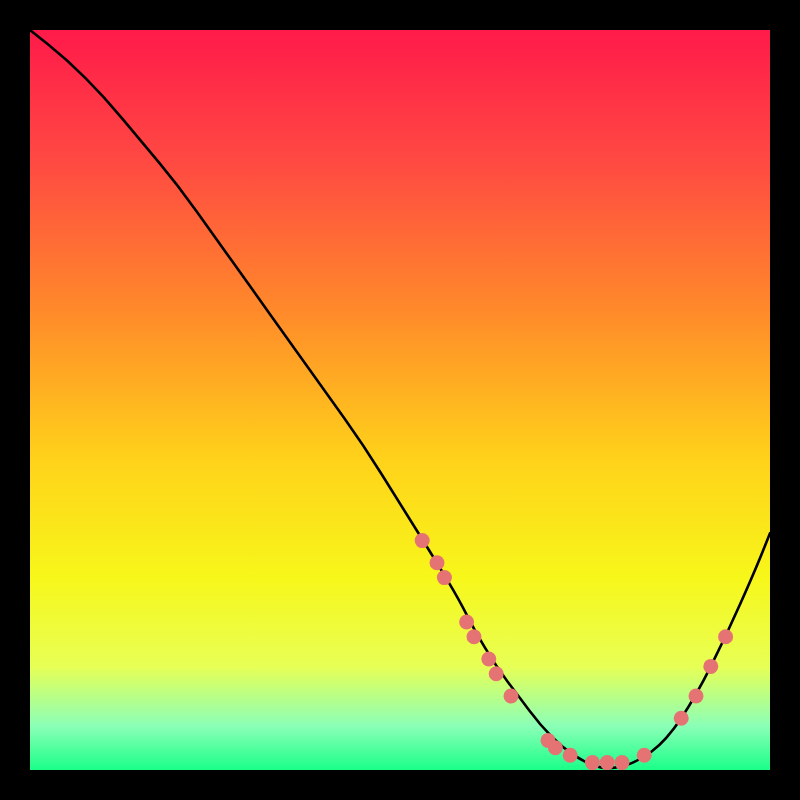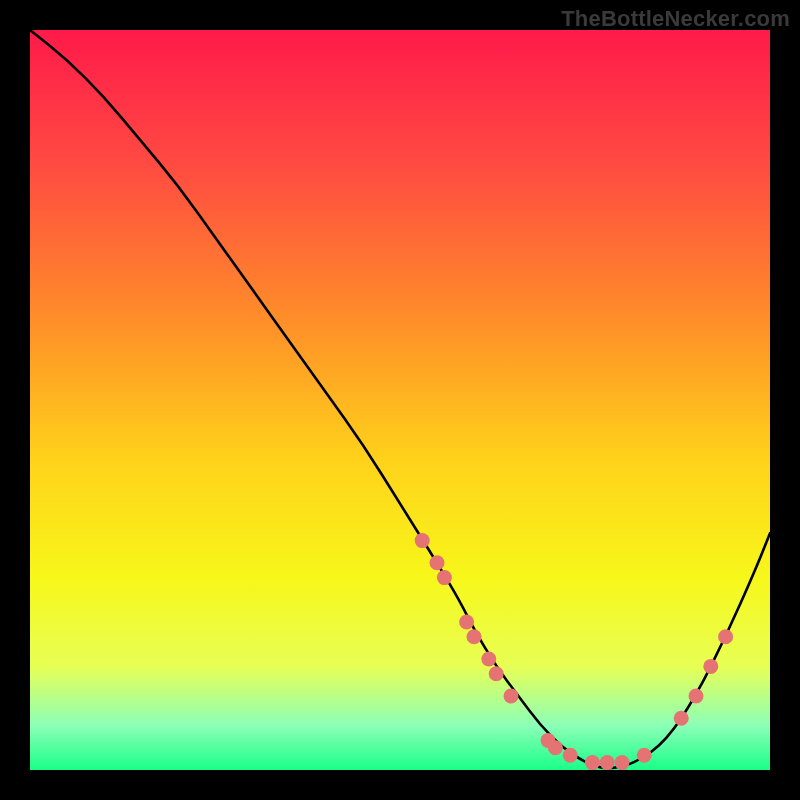--- a/index.html
+++ b/index.html
@@ -40,21 +40,20 @@
     left: 0;
     top: 0;
     width: 740px;
     height: 740px;
   }
 </style>
 </head>
 <body>
 
 <div class="outer">
-  <div class="watermark">TheBottleNecker.com</div>
 
   <div class="plot-area" id="plot-area" style="background: linear-gradient(rgb(255, 26, 74) 0%, rgb(255, 74, 66) 18%, rgb(255, 138, 42) 38%, rgb(255, 210, 26) 58%, rgb(247, 247, 26) 74%, rgb(231, 255, 85) 86%, rgb(140, 255, 183) 94%, rgb(26, 255, 136) 100%);">
     <svg class="svg-layer" id="svg-layer" viewBox="0 0 740 740" preserveAspectRatio="none">
 
     <path d="M 0 0 Q 0 0 18.5 14.800000000000011 Q 37 29.600000000000023 55.5 48.10000000000002 Q 74 66.60000000000002 92.5 88.80000000000001 Q 111 111 129.5 133.2 Q 148 155.39999999999998 166.5 181.3 Q 185 207.20000000000005 203.5 233.10000000000002 Q 222 259 240.5 284.9 Q 259 310.8 277.5 336.7 Q 296 362.59999999999997 314.5 388.5 Q 333 414.4 351.5 444 Q 370 473.6 388.5 503.2 Q 407.00000000000006 532.8 418.1 551.3 Q 429.2 569.8 436.6 584.5999999999999 Q 444 599.4 455.1 617.9 Q 466.2 636.4 477.3 651.2 Q 488.40000000000003 666 499.5 680.8 Q 510.59999999999997 695.6 521.6999999999999 706.7 Q 532.8 717.8 543.9 725.2 Q 555 732.6 566.1 736.3 Q 577.2 740 592 736.3 Q 606.8 732.6 621.5999999999999 721.5 Q 636.4 710.4 651.2 688.2 Q 666 666 680.8 636.4 Q 695.5999999999999 606.8 710.3999999999999 573.5 Q 725.1999999999999 540.2 732.5999999999999 521.7 L 740 503.2" fill="none" stroke="#000000" stroke-width="2.6" stroke-linecap="round" stroke-linejoin="round"></path>
         <circle cx="392.20000000000005" cy="510.6" r="7.5" fill="#e57373" stroke="#c45a5a" stroke-width="0"></circle>
         <circle cx="407.00000000000006" cy="532.8" r="7.5" fill="#e57373" stroke="#c45a5a" stroke-width="0"></circle>
         <circle cx="414.40000000000003" cy="547.6" r="7.5" fill="#e57373" stroke="#c45a5a" stroke-width="0"></circle>
         <circle cx="436.59999999999997" cy="592" r="7.5" fill="#e57373" stroke="#c45a5a" stroke-width="0"></circle>
         <circle cx="444" cy="606.8" r="7.5" fill="#e57373" stroke="#c45a5a" stroke-width="0"></circle>

